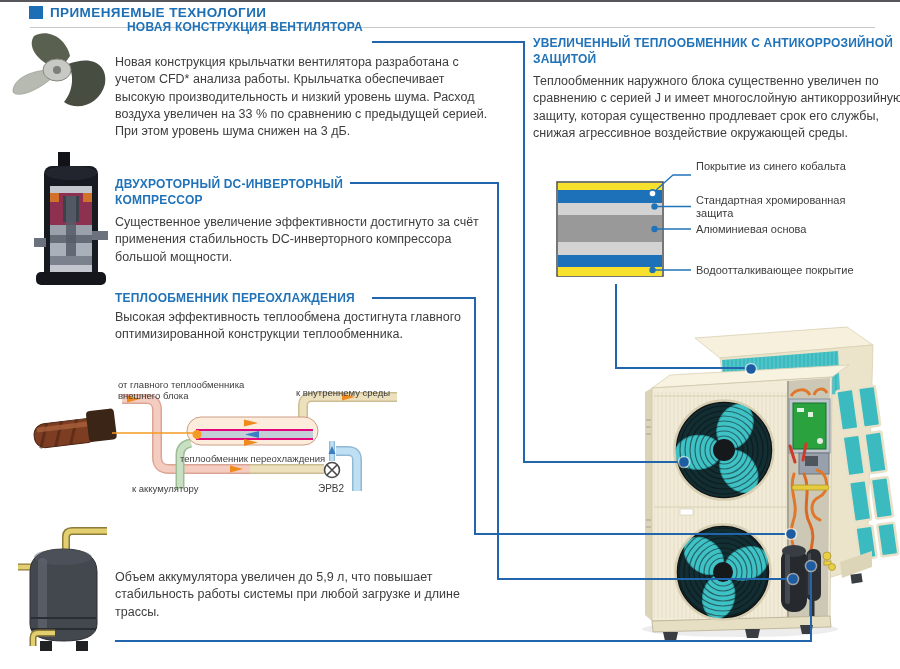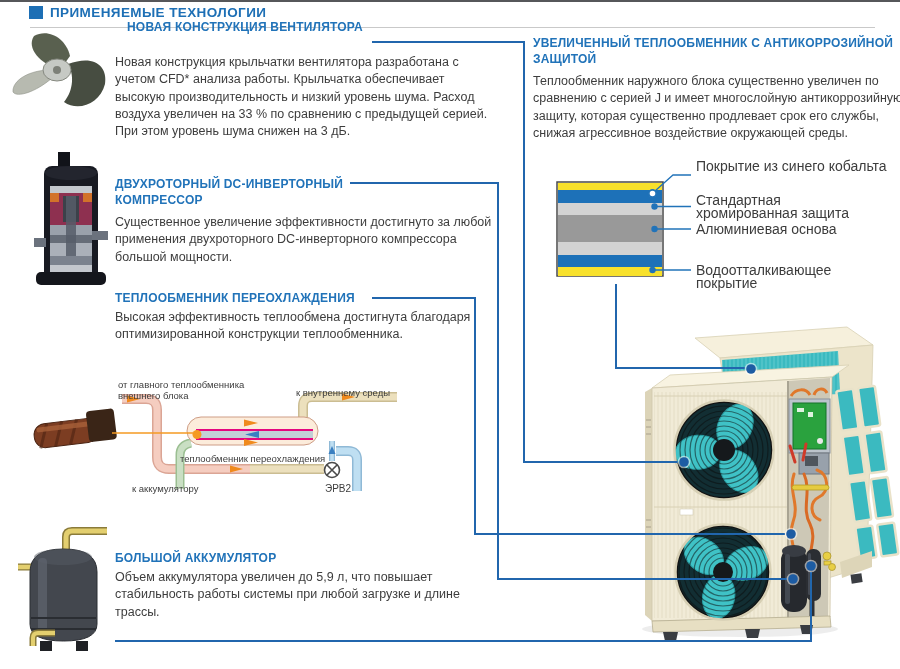--- a/index.html
+++ b/index.html
@@ -7,21 +7,21 @@
         font-family:"Liberation Sans",sans-serif;}
   .abs{position:absolute;}
   .topline{left:0;top:0;width:900px;height:2px;background:#56575a;}
   .hdr-sq{left:29px;top:6px;width:14px;height:13px;background:#1d6fb5;}
   .hdr-title{left:50px;top:4px;font-weight:bold;font-size:13.5px;line-height:17px;
              color:#1d6fb5;letter-spacing:.4px;}
   .hdr-rule{left:30px;top:27px;width:845px;height:1px;background:#c9c9c9;}
   .sec-title{font-weight:bold;font-size:12px;line-height:15.5px;color:#2173b9;letter-spacing:.2px;}
   .sec-body{font-size:12.5px;line-height:17.3px;color:#3d3d3d;}
   .dg-label{font-size:9.5px;line-height:11px;color:#3c3c3c;}
-  .ly-label{font-size:14px;line-height:12.5px;color:#3c3c3c;}
+  .ly-label{font-size:11px;line-height:12.5px;color:#3c3c3c;}
   svg{position:absolute;left:0;top:0;}
 </style>
 </head>
 <body>
 
 <div id="page">
 
   <div class="abs topline"></div>
   <div class="abs hdr-sq"></div>
   <div class="abs hdr-title">ПРИМЕНЯЕМЫЕ ТЕХНОЛОГИИ</div>
@@ -277,35 +277,34 @@
           <circle cx="751" cy="369" r="6.3" fill="#ffffff" opacity="0.55"></circle>
           <circle cx="751" cy="369" r="4.8" fill="#1d5ca3"></circle>
         </g>
     </g>
   </svg>
 
   <div class="abs sec-title" style="left:115px;top:20px;width:270px;padding-left:12px;">НОВАЯ КОНСТРУКЦИЯ ВЕНТИЛЯТОРА</div>
   <div class="abs sec-body" style="left:115px;top:54px;width:380px;">Новая конструкция крыльчатки вентилятора разработана с учетом CFD* анализа работы. Крыльчатка обеспечивает высокую производительность и низкий уровень шума. Расход воздуха увеличен на 33 % по сравнению с предыдущей серией. При этом уровень шума снижен на 3 дБ.</div>
 
   <div class="abs sec-title" style="left:115px;top:177px;width:250px;">ДВУХРОТОРНЫЙ DC-ИНВЕРТОРНЫЙ КОМПРЕССОР</div>
-  <div class="abs sec-body" style="left:115px;top:214px;width:380px;">Существенное увеличение эффективности достигнуто за любой применения двухроторного DC-инверторного компрессора большой мощности.</div>
+  <div class="abs sec-body" style="left:115px;top:214px;width:380px;">Существенное увеличение эффективности достигнуто за счёт применения стабильность DC-инверторного компрессора большой мощности.</div>
 
   <div class="abs sec-title" style="left:115px;top:291px;width:290px;">ТЕПЛООБМЕННИК ПЕРЕОХЛАЖДЕНИЯ</div>
-  <div class="abs sec-body" style="left:115px;top:309px;width:380px;">Высокая эффективность теплообмена достигнута благодаря оптимизированной конструкции теплообменника.</div>
-
-  <div class="abs sec-title" style="left:115px;top:551px;width:270px;">БОЛЬШОЙ АККУМУЛЯТОР</div>
+  <div class="abs sec-body" style="left:115px;top:309px;width:380px;">Высокая эффективность теплообмена достигнута главного оптимизированной конструкции теплообменника.</div>
+
   <div class="abs sec-body" style="left:115px;top:569px;width:372px;">Объем аккумулятора увеличен до 5,9 л, что повышает стабильность работы системы при любой загрузке и длине трассы.</div>
 
   <div class="abs sec-title" style="left:533px;top:36px;width:368px;">УВЕЛИЧЕННЫЙ ТЕПЛООБМЕННИК С АНТИКОРРОЗИЙНОЙ ЗАЩИТОЙ</div>
   <div class="abs sec-body" style="left:533px;top:73px;width:372px;">Теплообменник наружного блока существенно увеличен по сравнению с серией J и имеет многослойную антикоррозийную защиту, которая существенно продлевает срок его службы, снижая агрессивное воздействие окружающей среды.</div>
 
   <div class="abs ly-label" style="left:696px;top:160px;width:200px;">Покрытие из синего кобальта</div>
   <div class="abs ly-label" style="left:696px;top:223px;width:200px;">Алюминиевая основа</div>
   <div class="abs ly-label" style="left:696px;top:194px;width:160px;">Стандартная хромированная защита</div>
   <div class="abs dg-label" style="left:118px;top:379px;width:135px;">от главного теплообменника внешнего блока</div>
 
   <div class="abs ly-label" style="left:696px;top:264px;width:200px;">Водоотталкивающее покрытие</div>
   <div class="abs dg-label" style="left:296px;top:387px;width:110px;">к внутреннему среды</div>
   <div class="abs dg-label" style="left:180px;top:453px;width:160px;">теплообменник переохлаждения</div>
   <div class="abs dg-label" style="left:132px;top:483px;width:100px;">к аккумулятору</div>
-  <div class="abs dg-label" style="left:318px;top:483px;width:40px;font-size:10px;text-align:center;">ЭРВ2</div>
+  <div class="abs dg-label" style="left:318px;top:483px;width:40px;font-size:10px;">ЭРВ2</div>
 
 </div>
 
 </body></html>

